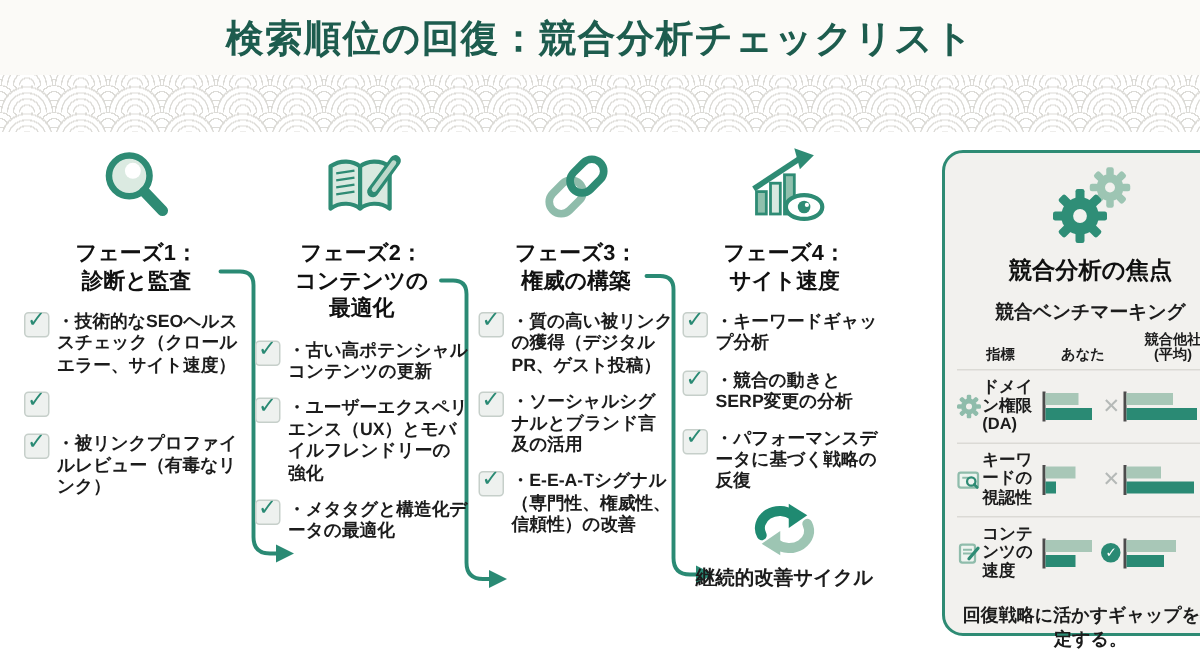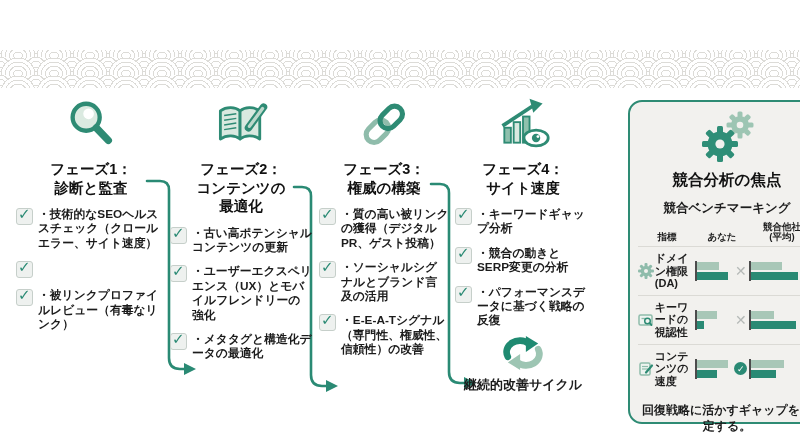--- a/index.html
+++ b/index.html
@@ -56,20 +56,23 @@
   .xmark{color:#b5b9b7;font-weight:bold;font-size:14px;}
   .chk{width:13px;height:13px;border-radius:50%;background:#2a8a74;color:#fff;font-size:9px;
        font-weight:bold;display:flex;align-items:center;justify-content:center;}
   .pfoot{text-align:center;font-size:12px;font-weight:bold;margin-top:9px;line-height:1.35;}
 </style>
 </head>
 <body>
 
 <div class="stage">
 
+  <div class="header">
+    <div class="title">検索順位の回復：競合分析チェックリスト</div>
+  </div>
   <div class="wave"></div>
 
   <svg class="connectors" viewBox="0 0 800 446">
     <g fill="none" stroke="#2a8a74" stroke-width="2.6" stroke-linecap="round">
       <path d="M147 181 H160 Q169 181 169 190 V358 Q169 369 180 369 H184"></path>
       <path d="M294 187 H302 Q311 187 311 196 V375 Q311 386 322 386 H326"></path>
       <path d="M431 184 H440 Q449 184 449 193 V372 Q449 383 460 383 H464"></path>
     </g>
     <g fill="#2a8a74">
       <polygon points="184,363 196,369 184,375"></polygon>

